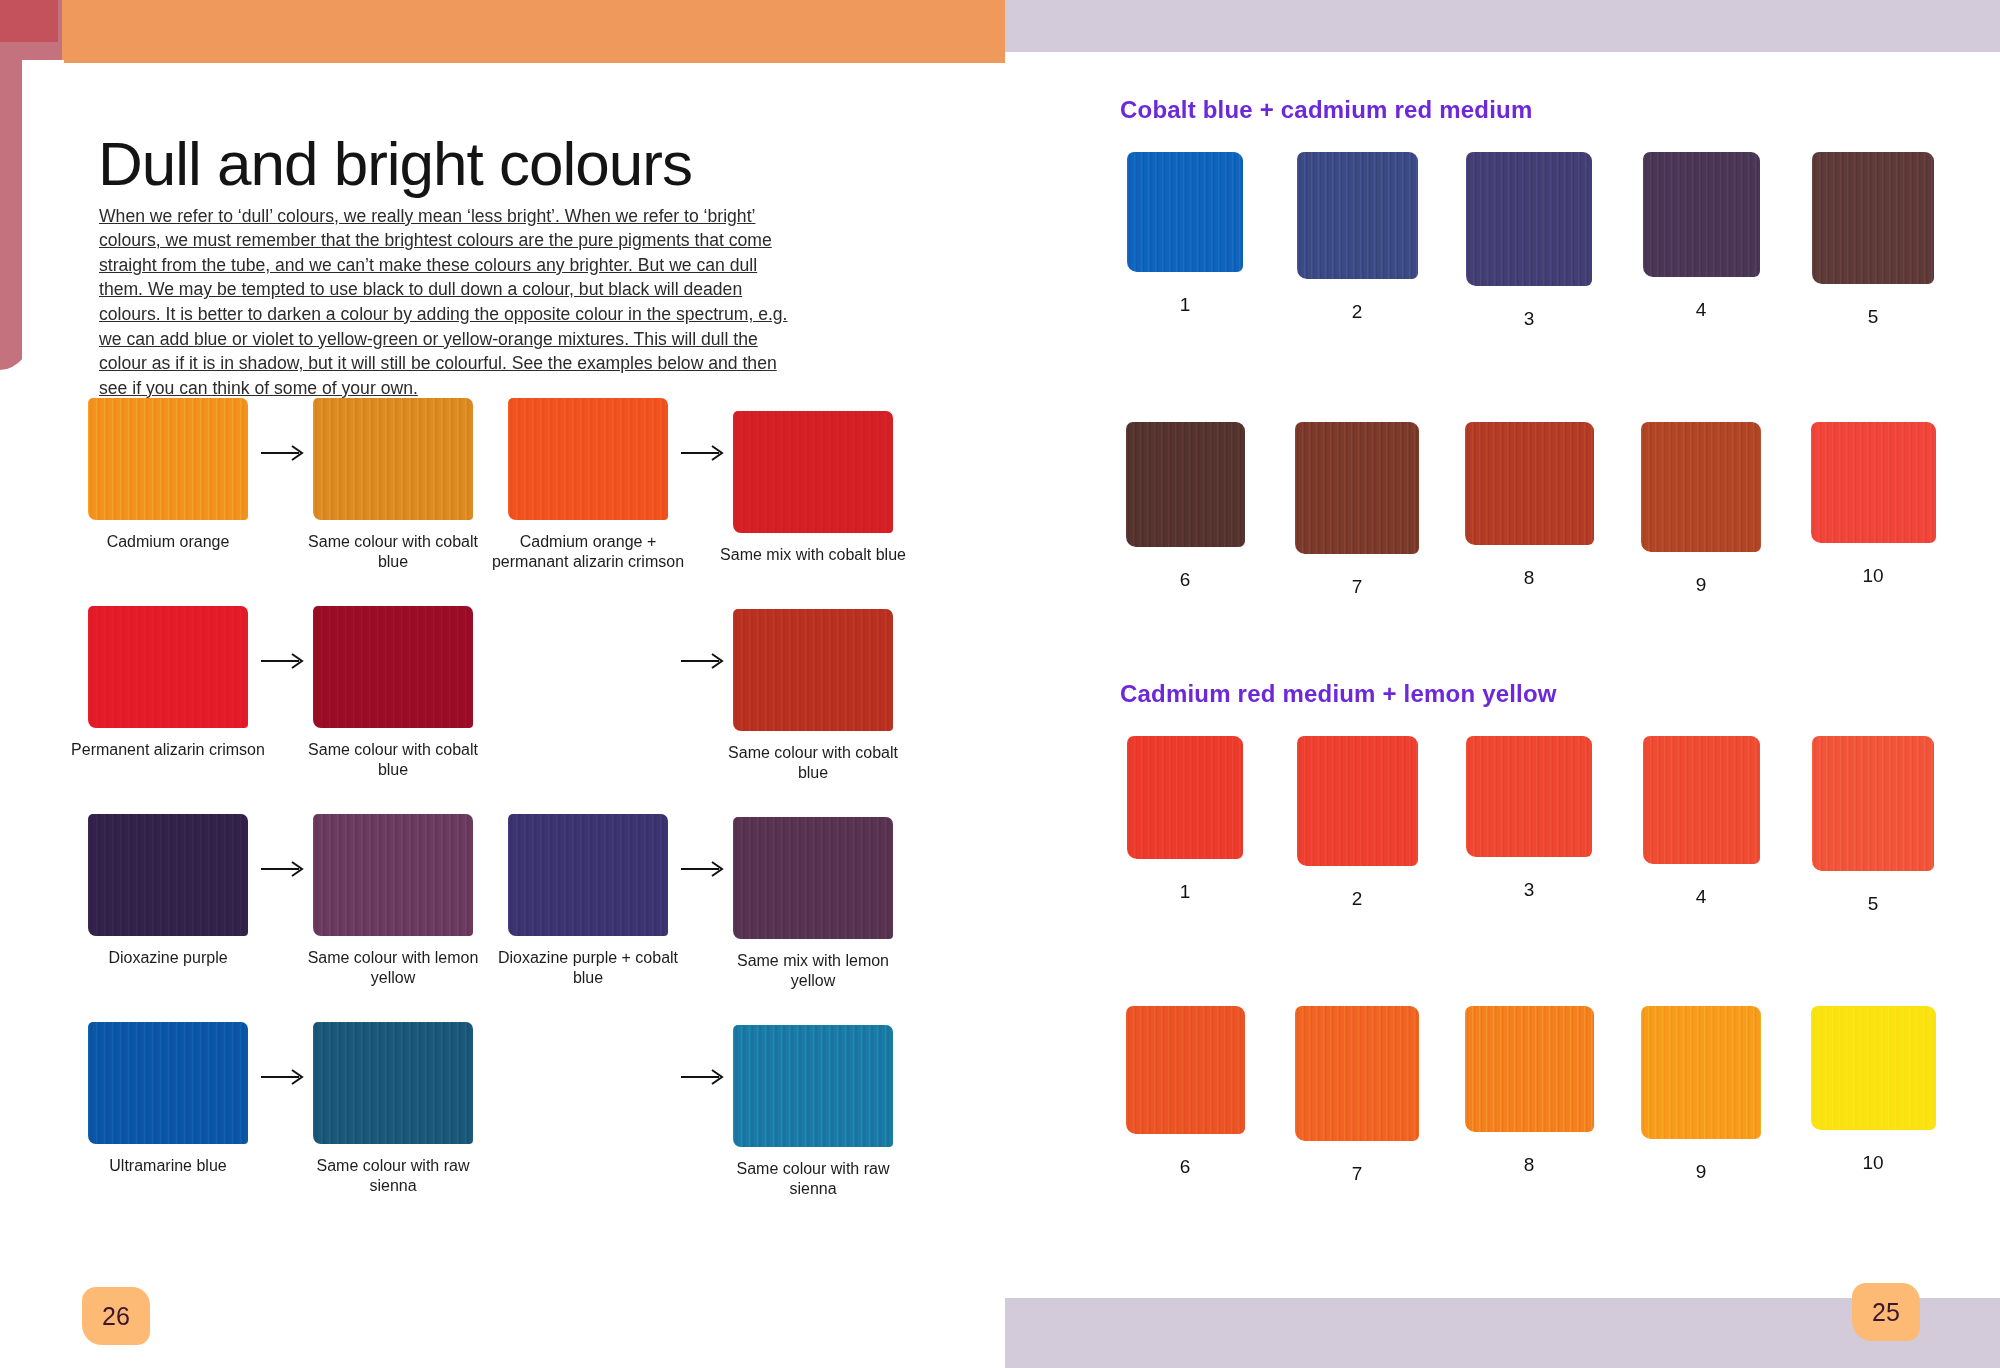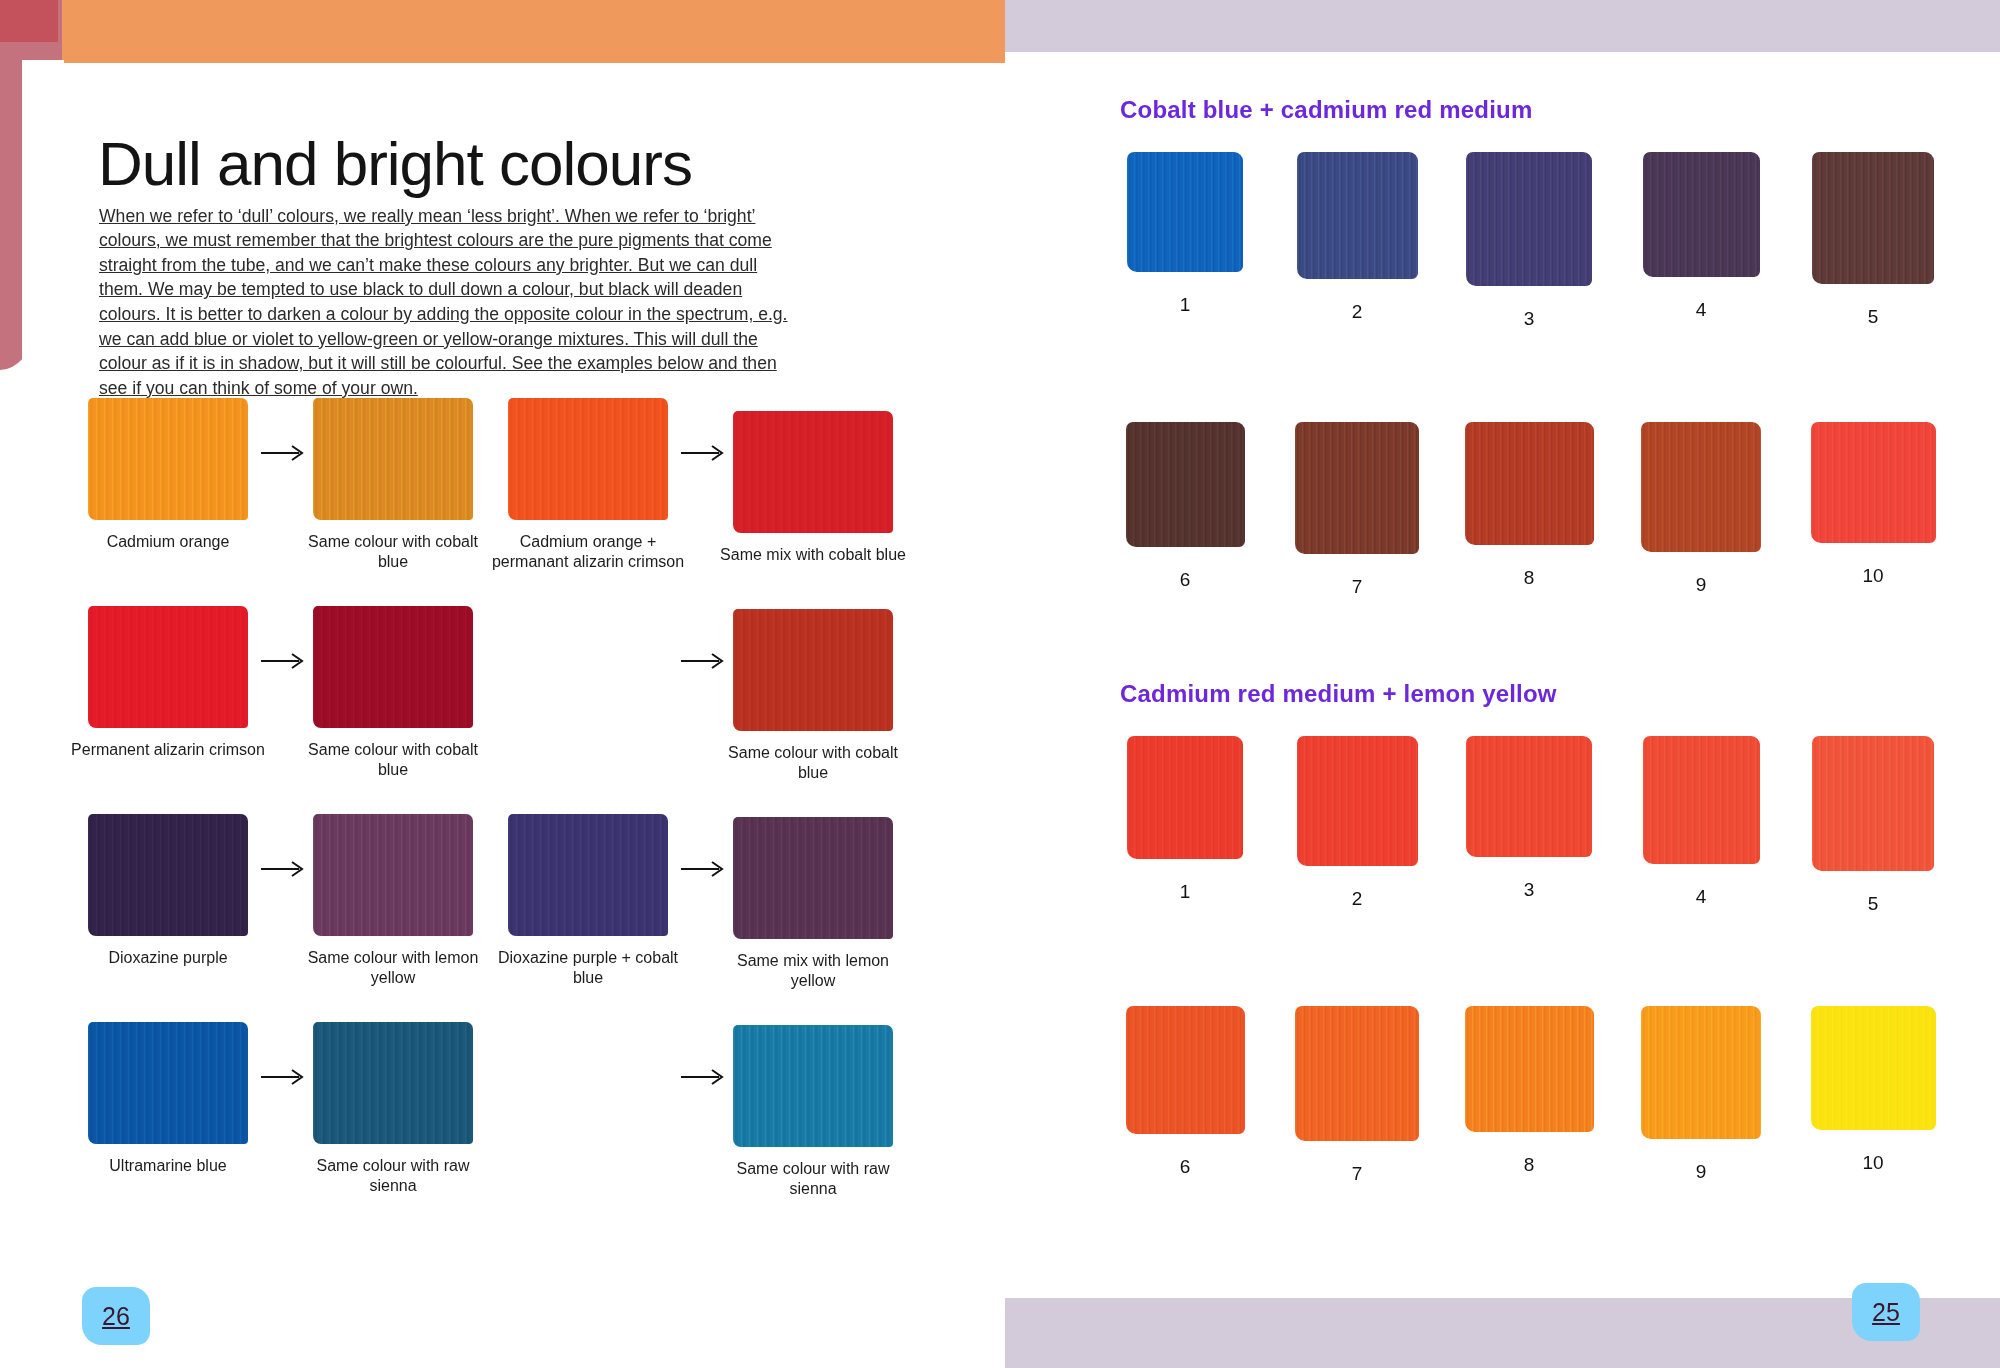--- a/index.html
+++ b/index.html
@@ -129,24 +129,24 @@
         rgba(255,255,255,0) 4px, rgba(255,255,255,0) 7px);
     mix-blend-mode:overlay;
   }
   .chip-num{
     margin-top:22px;font-size:19px;color:#131313;font-weight:400;
   }
 
   
   .folio{
     position:absolute;width:68px;height:58px;
-    background:#7dd3fc;
+    background:#fdba74;
     border-radius:14px 18px 13px 20px;
     display:flex;align-items:center;justify-content:center;
-    font-size:25px;color:#3a1630;text-decoration:underline;
+    font-size:25px;color:#3a1630;
   }
   .folio.left{left:82px;top:1287px;}
   .folio.right{left:1852px;top:1283px;}
 </style>
 </head>
 <body>
 
 <div class="spread">
 
   <div class="page-left"></div>

